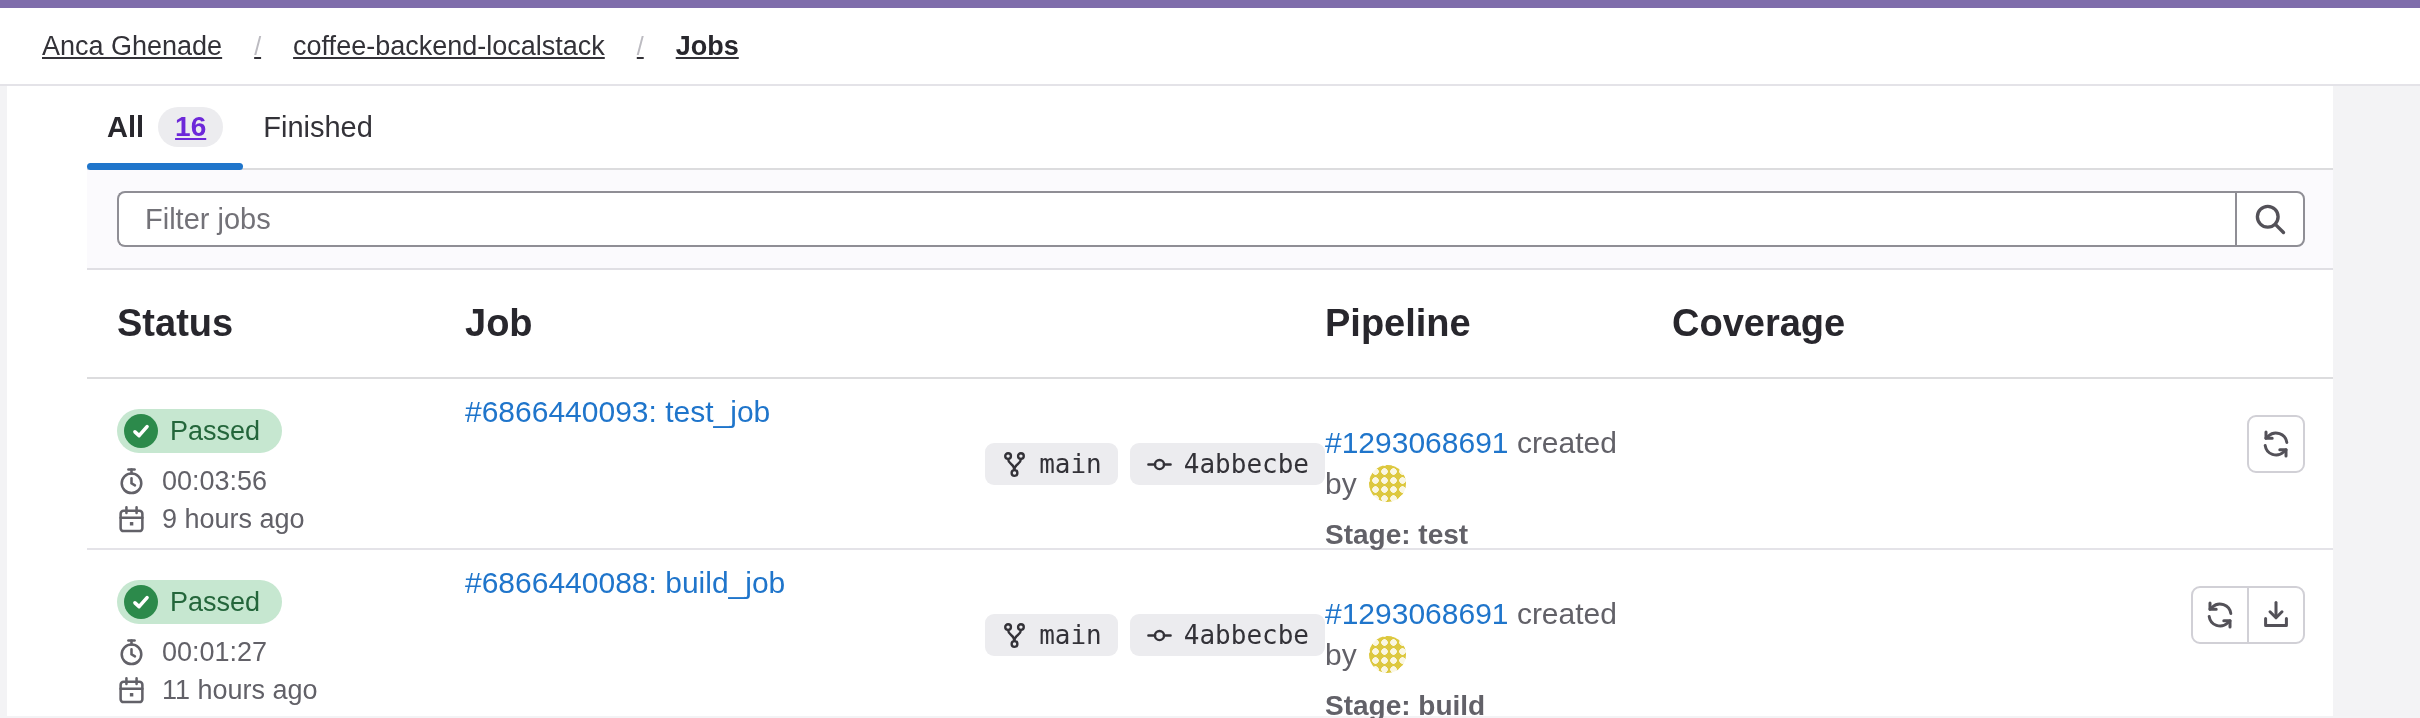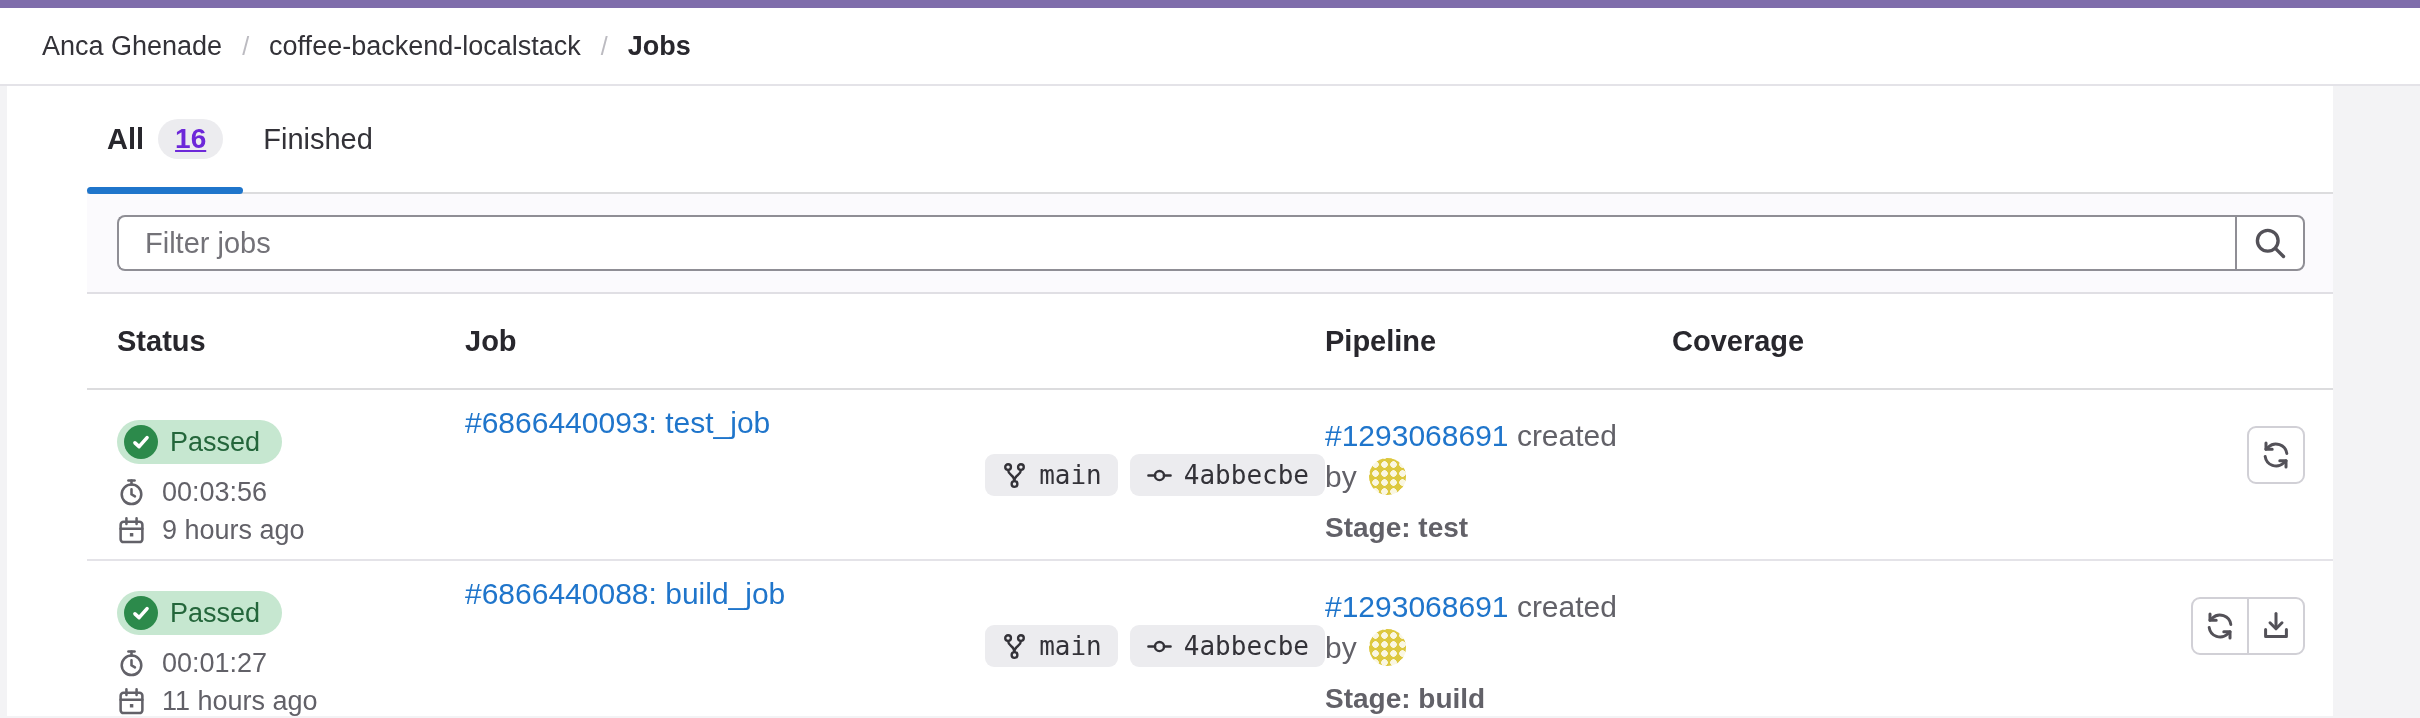--- a/index.html
+++ b/index.html
@@ -5,62 +5,62 @@
   * { margin:0; padding:0; box-sizing:border-box; }
   html,body { width:2420px; height:718px; overflow:hidden; }
   body { font-family:"Liberation Sans","DejaVu Sans",sans-serif; background:#f3f3f5; }
   .page { position:relative; width:2420px; height:718px; }
 
   
   .topbar { height:8px; background:#7f6dab; }
 
   
   .appheader { height:78px; background:#fff; border-bottom:2px solid #e4e3e8; display:flex; align-items:center; padding-left:42px; }
-  .breadcrumb { display:flex; align-items:center; gap:20px; font-size:27px; color:#333238; }
+  .breadcrumb { display:flex; align-items:center; gap:32px; font-size:27px; color:#333238;text-decoration:underline; }
   .crumb { color:#333238; text-decoration:none; cursor:pointer; }
   .crumb-sep { color:#bcbbc1; font-size:25px; }
   .crumb-current { font-weight:700; color:#28272d; }
 
   
   .main { position:relative; height:630px; background:#f3f3f5; }
   .card { position:absolute; left:7px; top:0; width:2326px; height:100%; background:#fff; padding-left:80px; }
 
   
-  .tabs { display:flex; height:108px; border-bottom:2px solid #dcdcde; }
+  .tabs { display:flex; height:84px; border-bottom:2px solid #dcdcde; }
   .tab { position:relative; display:inline-flex; align-items:center; padding:0 20px; font-size:29px; color:#333238; cursor:pointer; }
   .tab-active { font-weight:700; color:#28272d; }
   .tab-active::after { content:""; position:absolute; left:0; right:0; bottom:-2px; height:7px; background:#1f75cb; border-radius:4px; }
   .tab-count { background:#ececef; color:#6d28d9; font-size:28px; font-weight:600; padding:4px 17px; border-radius:22px; margin-left:14px;text-decoration:underline; }
 
   
   .filterbar { height:100px; background:#fbfafd; border-bottom:2px solid #e0dfe4; display:flex; align-items:center; padding:0 28px 0 30px; }
   .search-group { flex:1; display:flex; height:56px; }
   .search-input { flex:1; border:2px solid #8f8e95; border-right:none; border-radius:8px 0 0 8px; padding:0 26px; font-size:29px; font-family:"Liberation Sans","DejaVu Sans",sans-serif; color:#333238; background:#fff; outline:none; }
   .search-input::placeholder { color:#737278; }
   .search-btn { width:70px; border:2px solid #8f8e95; border-radius:0 8px 8px 0; background:#fff; display:flex; align-items:center; justify-content:center; cursor:pointer; }
 
   
   .thead, .trow { display:grid; grid-template-columns:378px 860px 347px 310px 1fr; }
-  .thead { height:96px; align-items:center; border-bottom:2px solid #dcdcde; font-weight:700; font-size:29px; color:#28272d; }
+  .thead { height:109px; align-items:center; border-bottom:2px solid #dcdcde; font-weight:700; font-size:38px; color:#28272d; }
   .th-pad { padding-left:30px; }
   .trow { height:171px; border-bottom:2px solid #e4e3e8; }
 
   .cell-status { padding-left:30px; padding-top:30px; }
   .status-badge { display:inline-flex; align-items:center; gap:12px; background:#c6e7d0; border-radius:26px; padding:5px 22px 5px 7px; cursor:pointer; }
   .status-icon { width:34px; height:34px; border-radius:50%; background:#2c8a4b; display:flex; align-items:center; justify-content:center; }
   .status-text { font-size:27px; color:#24663b; font-weight:500; }
   .meta-line { display:flex; align-items:center; gap:16px; color:#626168; font-size:27px; margin-top:7px; }
   .meta-line.first { margin-top:13px; }
 
   .cell-job { padding-top:16px; }
   .job-link { font-size:30px; color:#1f75cb; text-decoration:none; cursor:pointer; display:inline-block; }
   .ref-badges { display:flex; gap:12px; margin-top:14px;justify-content:flex-end; }
   .ref-badge { display:inline-flex; align-items:center; gap:11px; background:#ececef; border-radius:9px; padding:6px 16px; font-family:"DejaVu Sans Mono","Liberation Mono",monospace; font-size:26px; color:#333238; cursor:pointer; }
 
-  .cell-pipeline { padding-top:29px; }
+  .cell-pipeline { padding-top:47px; }
   .pipe-line1 { font-size:30px; }
   .pipe-link { color:#1f75cb; text-decoration:none; cursor:pointer; }
   .pipe-created { color:#626168; }
   .pipe-line2 { display:flex; align-items:center; gap:12px; margin-top:5px; color:#626168; font-size:30px; }
   .avatar { width:37px; height:37px; border-radius:50%; background-color:#ddc83f; background-image:radial-gradient(rgba(255,255,255,0.85) 3px, transparent 3.6px); background-size:9px 9px; background-position:2px 2px; cursor:pointer; }
   .pipe-stage { margin-top:17px; font-size:28px; color:#626168;font-weight:bold; }
 
   .cell-actions { display:flex; justify-content:flex-end; align-items:flex-start; padding-right:28px; padding-top:36px; }
   .icon-btn { width:58px; height:58px; background:#fff; border:2px solid #d1d0d6; border-radius:9px; display:flex; align-items:center; justify-content:center; cursor:pointer; }
   .btn-group { display:flex; }

